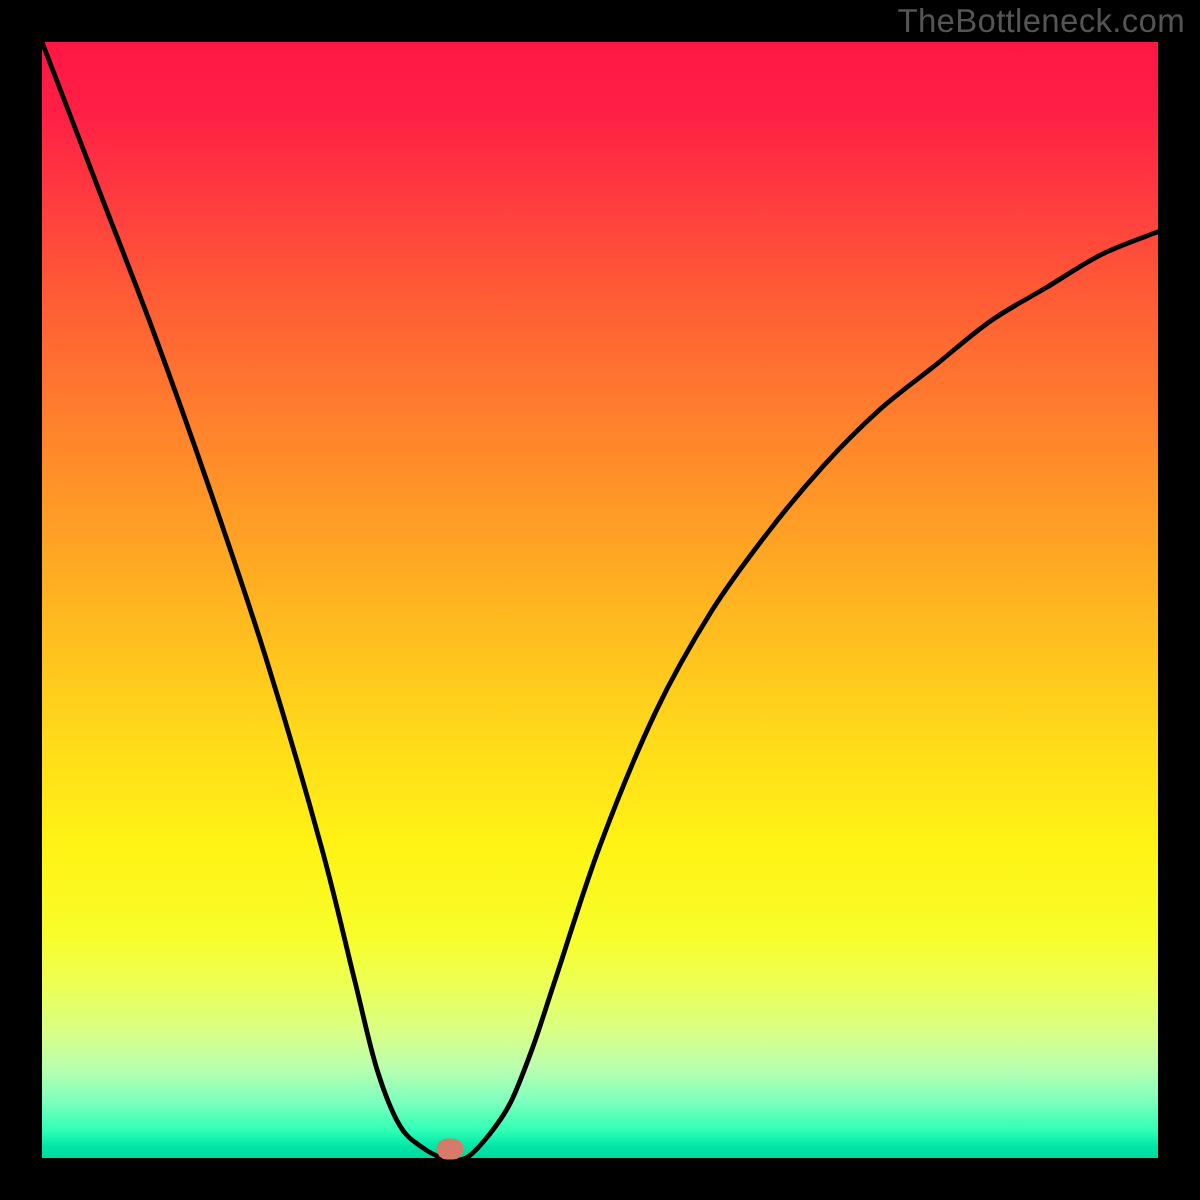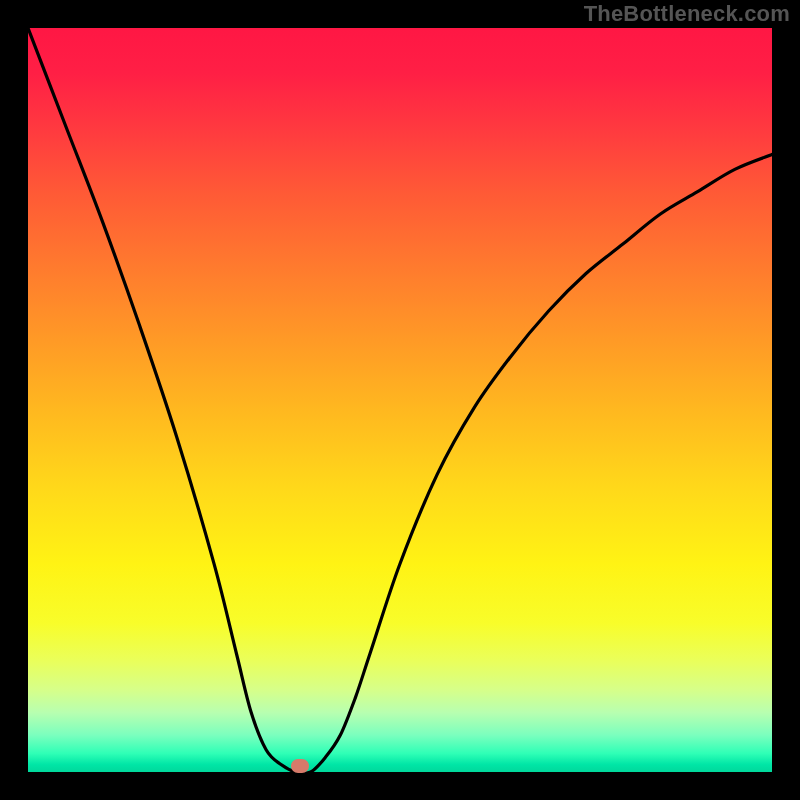--- a/index.html
+++ b/index.html
@@ -57,21 +57,21 @@
     border-radius: 7px;
     background: #d67a6a;
     transform: translate(-50%, -50%);
   }
   .watermark {
     position: absolute;
     top: 1px;
     right: 10px;
     color: #555;
     font-size: 22px;
-    font-weight: 700;
+    font-weight: 400;
     letter-spacing: 0.2px;
     user-select: none;
   }
 </style>
 </head>
 <body>
 
 <div class="frame">
   <div class="watermark">TheBottleneck.com</div>
 

